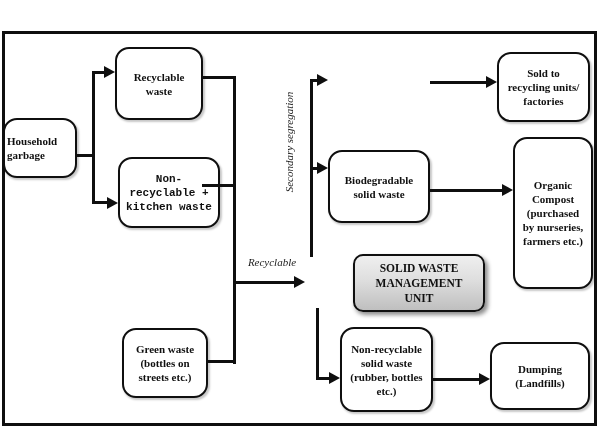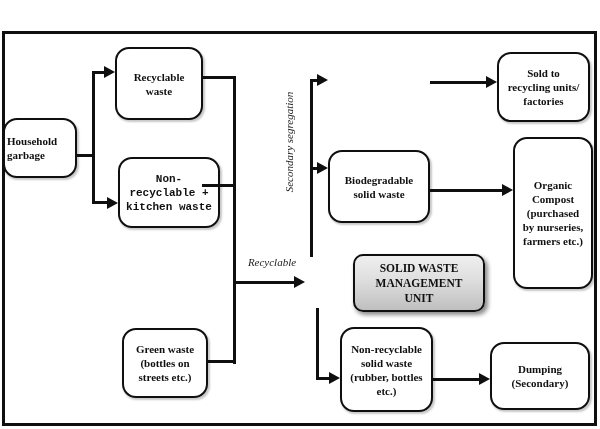--- a/index.html
+++ b/index.html
@@ -71,21 +71,21 @@
 
 
   <div class="node" style="left:328px; top:150px; width:102px; height:73px;">Biodegradable solid waste</div>
 
   <div class="node" style="left:340px; top:327px; width:93px; height:85px;">Non-recyclable solid waste (rubber, bottles etc.)</div>
 
   <div class="node" style="left:497px; top:52px; width:93px; height:70px;">Sold to recycling units/ factories</div>
 
   <div class="node" style="left:513px; top:137px; width:80px; height:152px;">Organic Compost (purchased by nurseries, farmers etc.)</div>
 
-  <div class="node" style="left:490px; top:342px; width:100px; height:68px;">Dumping (Secondary)</div>
+  <div class="node" style="left:490px; top:342px; width:100px; height:68px;">Dumping (Landfills)</div>
 
 
   <div class="lbl rotated" style="left:235px; top:135px; width:110px; height:14px;">Secondary segregation</div>
 
 
   <div class="lbl" style="left:244px; top:256px; width:56px;">Recyclable</div>
 
 
   <div class="line" style="left:76px; top:154px; width:19px; height:3px;"></div>
   <div class="line" style="left:92px; top:71px; width:3px; height:133px;"></div>

